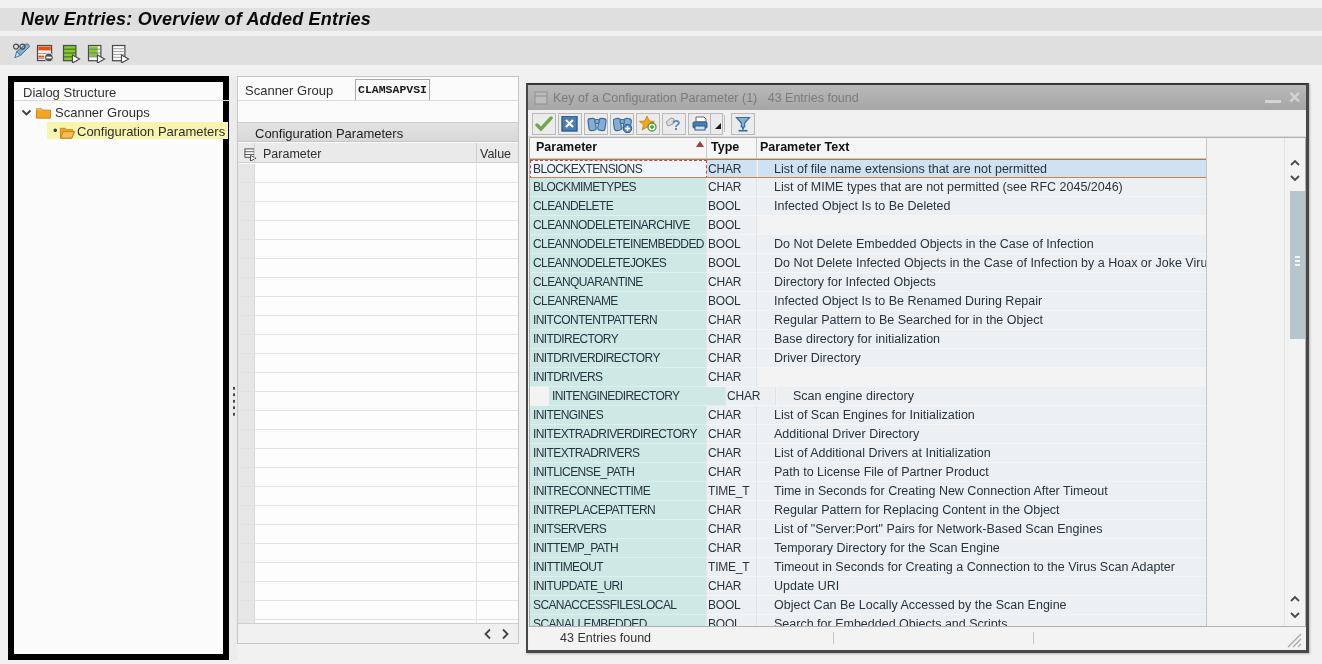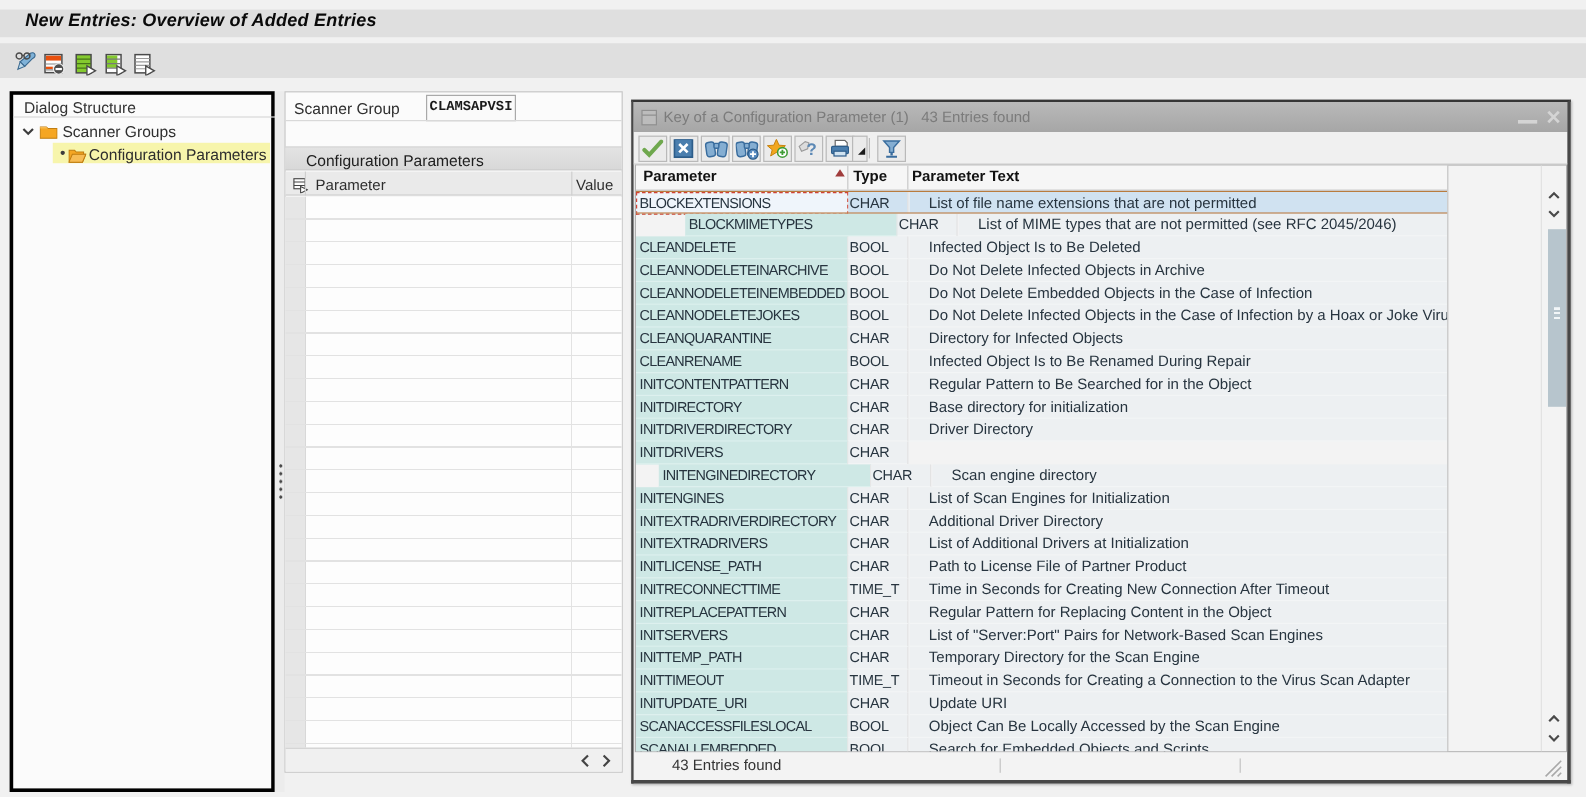--- a/index.html
+++ b/index.html
@@ -2,26 +2,26 @@
 <html><head>
 <meta charset="utf-8">
 <style>
 * { margin:0; padding:0; box-sizing:border-box; }
 html,body { width:1322px; height:664px; overflow:hidden; }
 body { font-family:"Liberation Sans", sans-serif; background:#f1f1f1; position:relative; }
 .abs { position:absolute; }
 
 
 #band-title { left:0; top:8px; width:1322px; height:23px; background:#dfdfdf; }
-#band-title .t { position:absolute; left:21px; top:1px; font-size:15px; font-weight:bold; font-style:italic; color:#0a0a0a; letter-spacing:0.2px; }
+#band-title .t { position:absolute; left:21px; top:1px; font-size:18px; font-weight:bold; font-style:italic; color:#0a0a0a; letter-spacing:0.2px; }
 #band-tool { left:0; top:36px; width:1322px; height:29px; background:#dfdfdf; }
 .tico { position:absolute; top:44px; width:19px; height:19px; }
 
 
-#leftpanel { left:8px; top:76px; width:221px; height:584px; background:#fbfbfb; border:3px solid #000000; }
+#leftpanel { left:8px; top:76px; width:221px; height:584px; background:#fbfbfb; border:6px solid #000000; }
 #lp-head { position:absolute; left:0; top:0; width:219px; height:19px; border-bottom:1px solid #d8d8d8; }
 #lp-head span { position:absolute; left:9px; top:3px; font-size:13px; color:#333; }
 .treerow { position:absolute; font-size:13px; color:#2e2e2e; height:19px; line-height:19px; white-space:nowrap; }
 .chev { position:absolute; width:11px; height:11px; }
 .folder { position:absolute; width:16px; height:13px; }
 
 #splitter { left:229px; top:76px; width:8px; height:584px; background:#ececec; }
 #splitgrip { left:232px; top:384px; width:4px; height:33px;
   background-image:radial-gradient(circle, #474747 1.2px, transparent 1.5px);
   background-size:4px 6.5px; background-position:0px 1px; }
@@ -270,34 +270,33 @@
       <div class="v1"></div>
         <div class="v2"></div>
       <div id="sorttri"></div>
     </div>
     <div id="prows">
       <div class="prow sel" style="top:0px;">
           <span class="c1">BLOCKEXTENSIONS</span>
           <span class="c2">CHAR</span>
           <span class="c3">List of file name extensions that are not permitted</span>
         </div>
-      <div class="prow" style="top:19px;margin-left:41px;">
+      <div class="prow" style="top:19px;">
           <span class="c1">BLOCKMIMETYPES</span>
           <span class="c2">CHAR</span>
           <span class="c3">List of MIME types that are not permitted (see RFC 2045/2046)</span>
         </div>
       <div class="prow" style="top:38px;">
           <span class="c1">CLEANDELETE</span>
           <span class="c2">BOOL</span>
           <span class="c3">Infected Object Is to Be Deleted</span>
         </div>
       <div class="prow" style="top:57px;">
           <span class="c1">CLEANNODELETEINARCHIVE</span>
           <span class="c2">BOOL</span>
-          <span class="c3">Do Not Delete Infected Objects in Archive</span>
         </div>
       <div class="prow" style="top:76px;">
           <span class="c1">CLEANNODELETEINEMBEDDED</span>
           <span class="c2">BOOL</span>
           <span class="c3">Do Not Delete Embedded Objects in the Case of Infection</span>
         </div>
       <div class="prow" style="top:95px;">
           <span class="c1">CLEANNODELETEJOKES</span>
           <span class="c2">BOOL</span>
           <span class="c3">Do Not Delete Infected Objects in the Case of Infection by a Hoax or Joke Virus</span>

